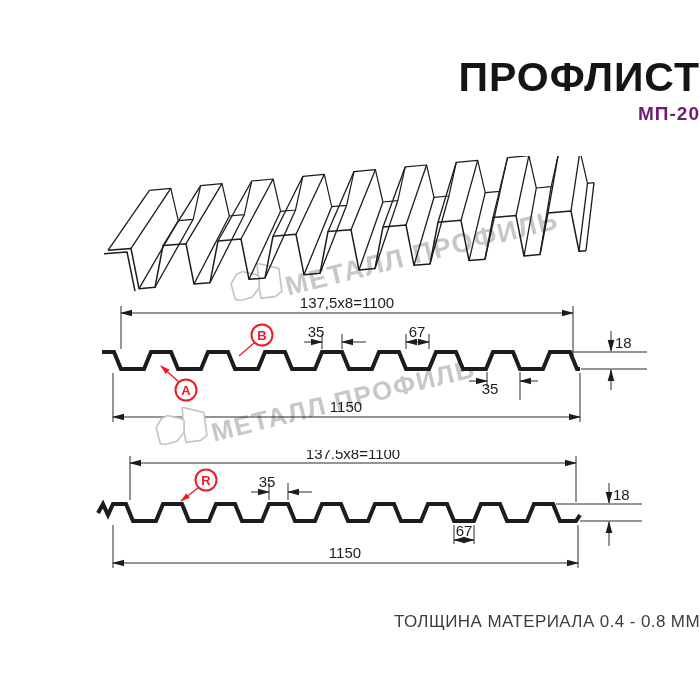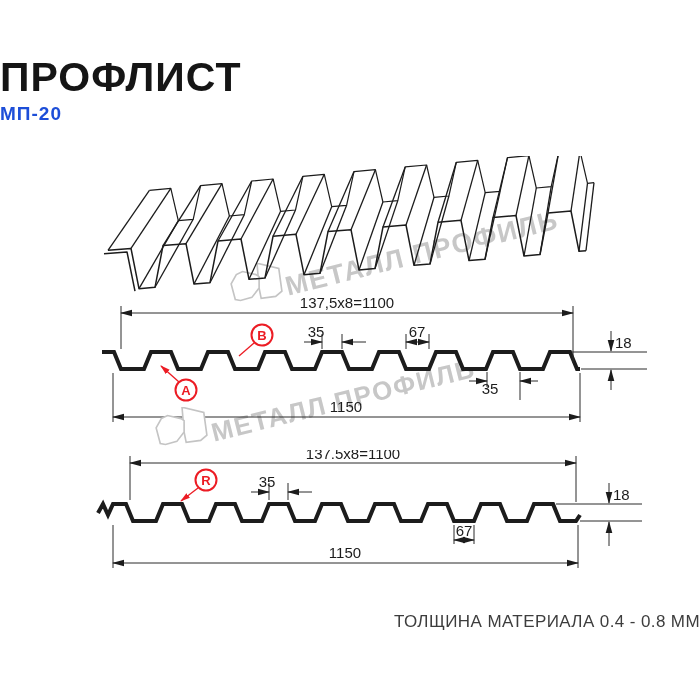--- a/index.html
+++ b/index.html
@@ -1,21 +1,21 @@
 <!DOCTYPE html>
 <html><head>
 <meta charset="utf-8">
 <style>
   html,body{margin:0;padding:0;background:#fff;}
   .page{position:relative;width:700px;height:700px;background:#ffffff;overflow:hidden;
         font-family:"Liberation Sans",sans-serif;}
-  .title{position:absolute;top:54px;left:0;right:0;text-align:left;
-         font-size:41px;font-weight:800;letter-spacing:1px;color:#151515;}
-  .subtitle{position:absolute;top:103px;left:0;right:0;text-align:left;
-         font-size:19px;font-weight:600;letter-spacing:1px;color:#1d4ed8;}
+  .title{position:absolute;top:54px;left:0;right:0;text-align:right;
+         font-size:41px;font-weight:800;letter-spacing:1px;color:#151515;padding-left:19px;}
+  .subtitle{position:absolute;top:103px;left:0;right:0;text-align:right;
+         font-size:19px;font-weight:600;letter-spacing:1px;color:#701a75;}
   .footer{position:absolute;top:612px;left:0;right:0;text-align:right;
          font-size:17px;font-weight:500;letter-spacing:.4px;color:#3d3d3d;}
   .wm-text{position:absolute;color:#c7c7c7;font-weight:700;white-space:nowrap;
          transform-origin:left center;z-index:1;}
   .wm1{left:286px;top:272px;font-size:27px;letter-spacing:1.5px;transform:rotate(-14deg);}
   .wm2{left:212px;top:418px;font-size:26px;letter-spacing:1.5px;transform:rotate(-14deg);}
   .logo{position:absolute;}
   .logo1{left:227px;top:263px;z-index:1;}
   .logo2{left:152px;top:407px;z-index:3;}
   svg.draw{position:absolute;z-index:2;}

